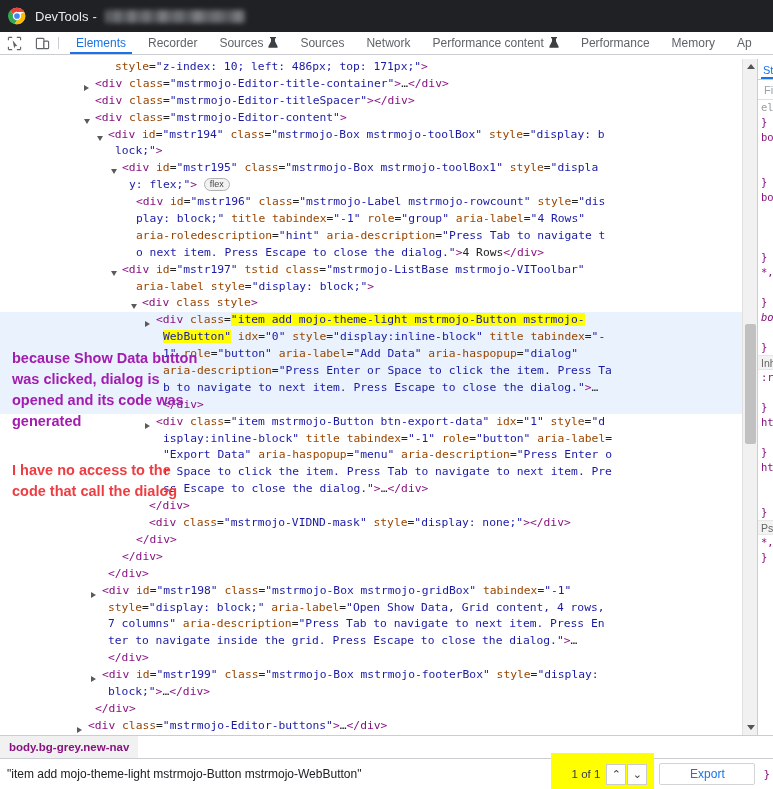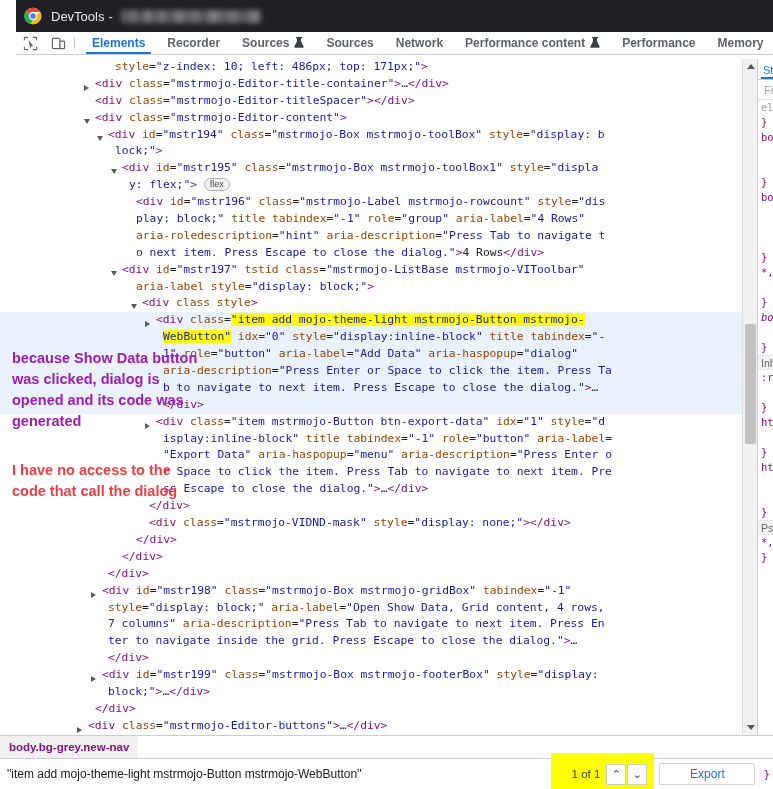--- a/index.html
+++ b/index.html
@@ -7,21 +7,20 @@
     margin: 0; padding: 0;
     width: 773px; height: 789px;
     overflow: hidden;
     background: #fff;
     font-family: "Liberation Sans", sans-serif;
   }
   #app {
     position: relative;
     width: 773px; height: 789px;
     overflow: hidden;
-    padding-left: 16px;
   }
 
   
   .titlebar {
     height: 32px;
     background: #202124;
     display: flex;
     align-items: center;
     padding-left: 8px;
     color: #e8eaed;
@@ -47,21 +46,20 @@
   
   .devtools-tabs {
     height: 23px;
     background: #fff;
     border-bottom: 1px solid #cacdd1;
     display: flex;
     align-items: stretch;
     font-size: 12px;
     color: #5f6368;
     position: relative;
-    font-weight: bold;
   }
   .tool-icon-btn {
     width: 28px;
     display: flex; align-items: center; justify-content: center;
     flex: 0 0 28px;
   }
   .tool-sep {
     width: 1px; margin: 5px 6px 5px 2px;
     background: #cacdd1; flex: 0 0 1px;
   }

